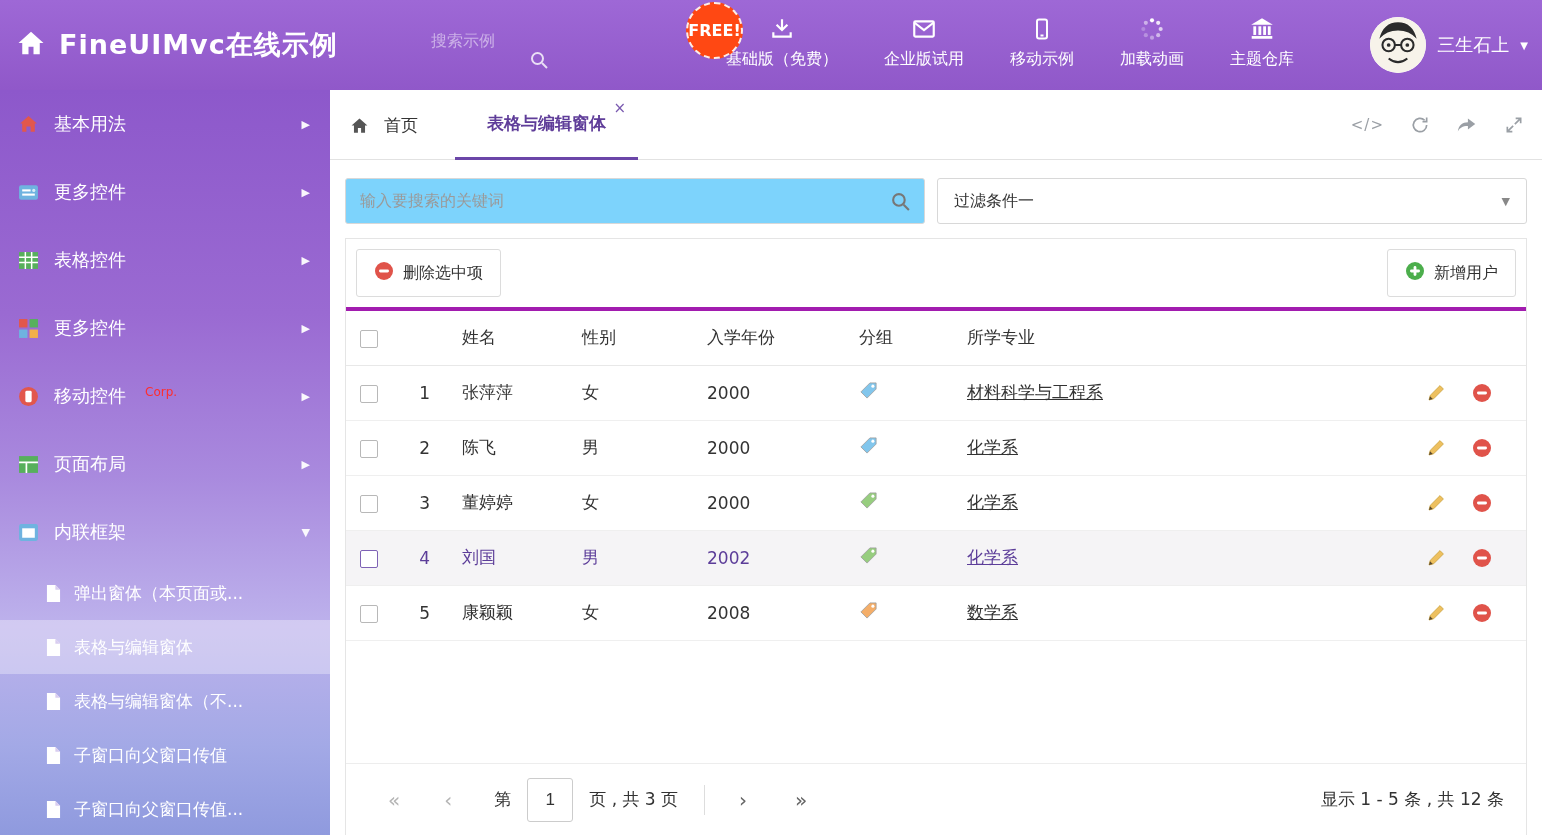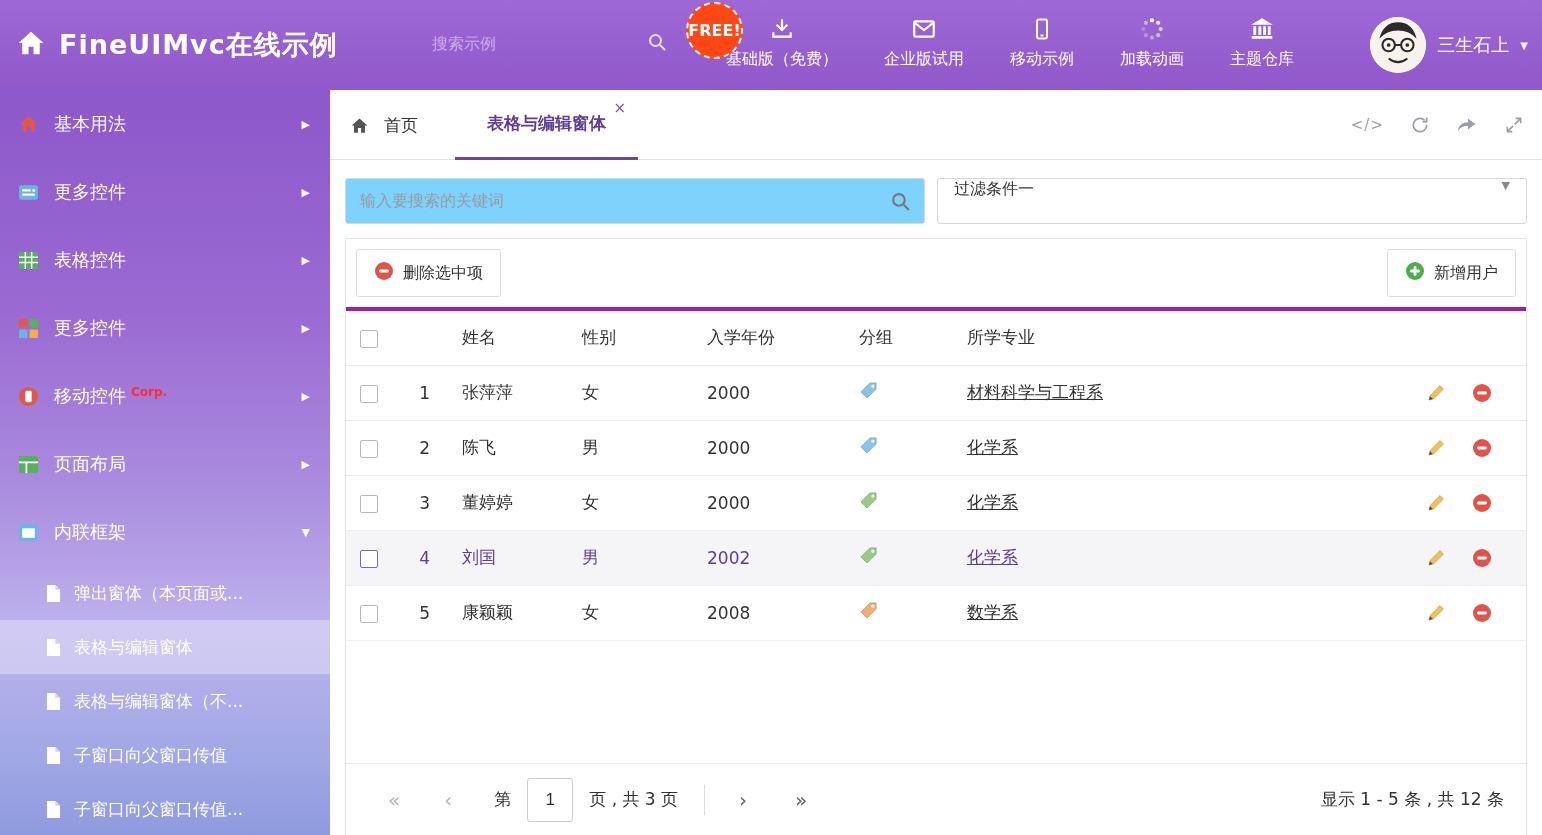--- a/index.html
+++ b/index.html
@@ -4,42 +4,42 @@
 <style>
   * { box-sizing:border-box; margin:0; padding:0; }
   html,body { width:1542px; height:835px; }
   body { font-family:"DejaVu Sans","Liberation Sans",sans-serif; overflow:hidden; background:#fff; position:relative; }
 
   
   .topbar { position:absolute; left:0; top:0; right:0; height:90px;
     background:linear-gradient(180deg,#9e68d6 0%,#9058c9 100%); color:#fff; z-index:5; }
   .brand { position:absolute; left:16px; top:0; height:90px; display:flex; align-items:center; gap:13px; cursor:pointer; }
   .brand-title { font-size:27px; font-weight:bold; letter-spacing:1px;text-align:center; }
-  .topsearch { position:absolute; left:432px; top:32px; width:205px; display:flex; align-items:center; }
+  .topsearch { position:absolute; left:432px; top:32px; width:205px; display:flex; align-items:center;flex-direction:column; }
   .topsearch input { flex:1; background:transparent; border:none; outline:none; color:#fff; font-size:16px; }
   .topsearch input::placeholder { color:rgba(255,255,255,.5); }
   .topsearch .mag { color:rgba(255,255,255,.8); margin-left:8px; }
   .free-badge { position:absolute; left:686px; top:2px; width:57px; height:57px; border-radius:50%;
     background:#ff4813; border:2px dashed rgba(255,255,255,.9); display:flex; align-items:center;
     justify-content:center; font-size:16px; font-weight:bold; z-index:6; }
   .topnav { position:absolute; left:726px; top:14px; display:flex; gap:46px; }
   .topnav-item { display:flex; flex-direction:column; align-items:center; gap:7px; font-size:16px; cursor:pointer; white-space:nowrap; }
   .topnav-item .nicon { height:28px; display:flex; align-items:flex-end; }
   .user { position:absolute; right:14px; top:0; height:90px; display:flex; align-items:center; gap:11px; cursor:pointer; }
   .avatar { width:56px; height:56px; border-radius:50%; overflow:hidden; background:#fff; flex:0 0 auto; }
   .user-name { font-size:18px; }
   .caret-glyph { font-size:10px; }
 
   
   .sidebar { position:absolute; left:0; top:90px; width:330px; bottom:0; z-index:4; color:#fff;
     background:linear-gradient(180deg,#8d58cb 0%,#9a6ad2 30%,#a98ade 52%,#bdb2ec 72%,#a3a9e6 88%,#8f9ade 100%); }
   .side-item { height:68px; display:flex; align-items:center; padding:0 20px 0 18px; font-size:18px; cursor:pointer; }
   .side-item .sicon { width:21px; height:21px; margin-right:15px; flex:0 0 auto; }
   .side-item .chev { margin-left:auto; font-size:11px; opacity:.95; }
-  .corp { color:#ff2d2d; font-size:12px; font-weight:bold; margin-left:5px; position:relative; top:-4px; }
+  .corp { color:#ff2d2d; font-size:12px; font-weight:normal; margin-left:19px; position:relative; top:-4px; }
   .sub-item { height:54px; display:flex; align-items:center; padding-left:46px; font-size:17px; cursor:pointer; }
   .sub-item .ficon { width:15px; height:19px; margin-right:13px; flex:0 0 auto; }
   .sub-item.active { background:rgba(255,255,255,.32); }
 
   
   .content { position:absolute; left:330px; top:90px; right:0; bottom:0; background:#fff; }
   .tabbar { position:absolute; top:0; left:0; right:0; height:70px; border-bottom:1px solid #e2e2e2; }
   .tab-home { position:absolute; left:20px; top:0; height:70px; display:flex; align-items:center; gap:15px; font-size:17px; color:#333; cursor:pointer; }
   .tab-home .hicon { color:#555; display:flex; }
   .tab-active { position:absolute; left:125px; top:0; height:70px; display:flex; align-items:center; padding:0 32px;
@@ -47,21 +47,21 @@
   .tab-close { position:absolute; top:9px; right:12px; font-size:15px; font-weight:normal; color:#7a5ab0; cursor:pointer; }
   .tab-actions { position:absolute; right:18px; top:0; height:70px; display:flex; align-items:center; gap:26px; color:#9a9fa5; }
   .tab-actions > span { cursor:pointer; display:flex; align-items:center; }
   .tab-actions .code { font-size:15px; letter-spacing:1px; }
 
   .filter-row { position:absolute; top:88px; left:15px; right:15px; height:46px; display:flex; gap:12px; }
   .search-box { width:580px; height:46px; border:1px solid #d8d8d8; border-radius:3px; position:relative; display:flex; align-items:center; background:#7dd3fc; }
   .search-box input { flex:1; height:100%; border:none; outline:none; padding:0 46px 0 14px; font-size:16px; color:#333; background:transparent; }
   .search-box input::placeholder { color:#9a9a9a; }
   .search-box .mag { position:absolute; right:13px; color:#777; cursor:pointer; display:flex; }
-  .dropdown { flex:1; height:46px; border:1px solid #d8d8d8; border-radius:3px; display:flex; align-items:flex-start; padding:0 16px; font-size:16px; color:#333; cursor:pointer; background:#fff; }
+  .dropdown { flex:1; height:46px; border:1px solid #d8d8d8; border-radius:3px; display:flex; align-items:center; padding:0 16px; font-size:16px; color:#333; cursor:pointer; background:#fff; }
   .dropdown .dd-caret { margin-left:auto; color:#888; font-size:11px; }
 
   .panel { position:absolute; top:148px; left:15px; right:15px; bottom:0; border:1px solid #e5e5e5; border-bottom:none; background:#fff; }
   .toolbar { height:68px; display:flex; align-items:center; padding:0 10px; }
   .btn { display:flex; align-items:center; gap:9px; height:48px; padding:0 17px; border:1px solid #dcdcdc; border-radius:3px; background:#fff; font-size:16px; color:#333; cursor:pointer; }
   .btn-add { margin-left:auto; }
 
   table { width:100%; border-collapse:collapse; table-layout:fixed; font-size:17px; color:#333; }
   th { font-weight:normal; text-align:left; padding:0 8px; height:56px; border-top:4px solid #a21caf; border-bottom:1px solid #e8e8e8; }
   td { padding:0 8px; height:55px; border-bottom:1px solid #efefef; }

